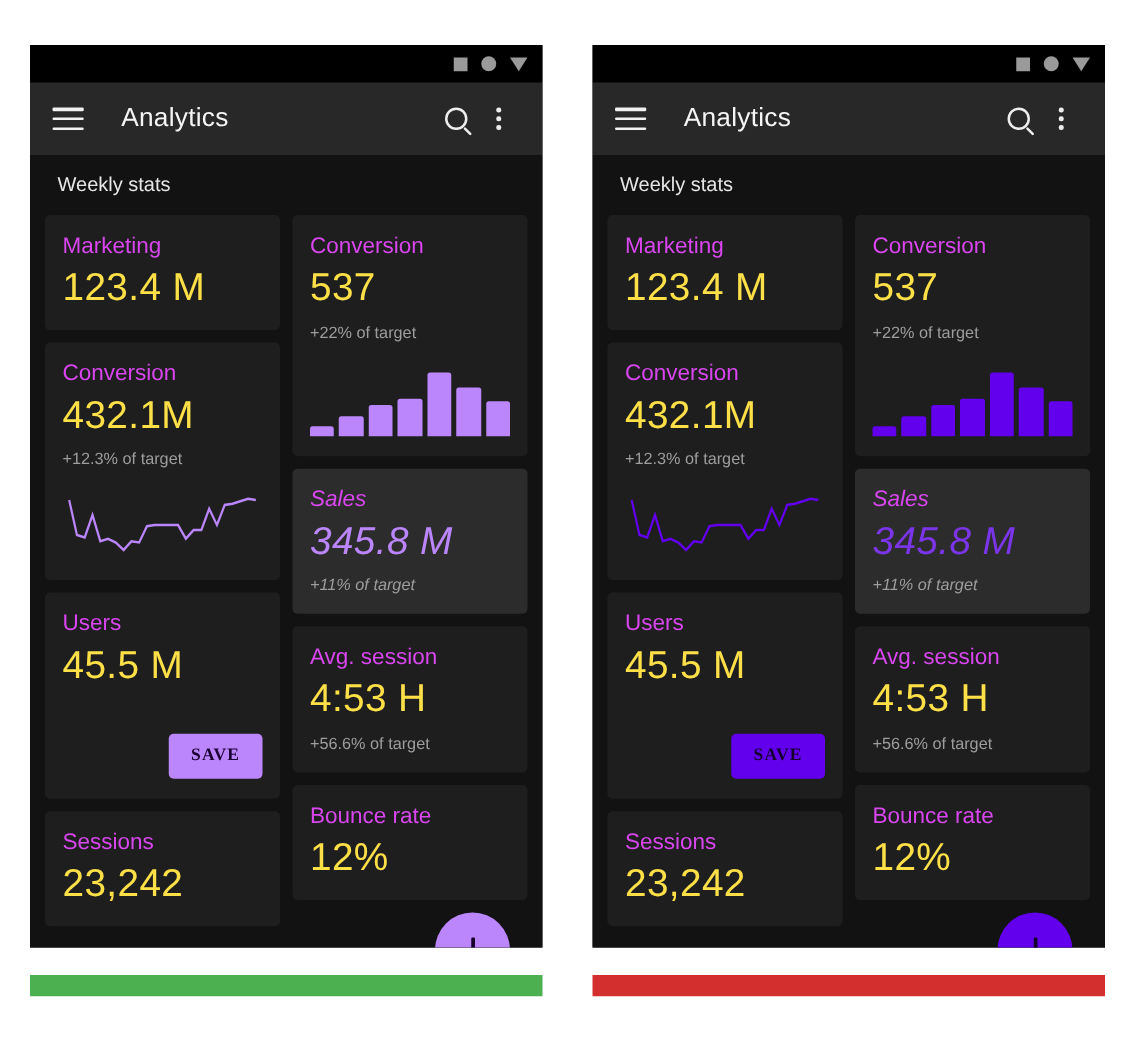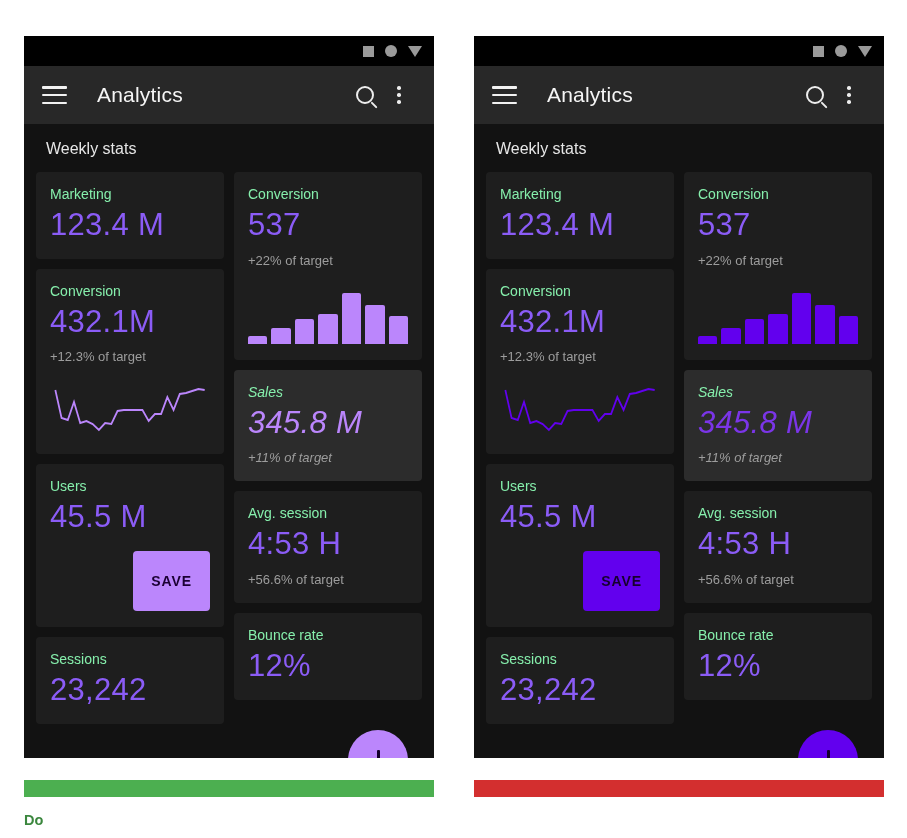--- a/index.html
+++ b/index.html
@@ -115,26 +115,26 @@
   }
   .col { flex: 1; display: flex; flex-direction: column; gap: 10px; min-width: 0; }
   .card {
     background: #1e1e1e;
     border-radius: 4px;
     padding: 14px 14px 16px 14px;
     box-sizing: border-box;
   }
   .card.elevated { background: #2c2c2c; font-style: italic; }
   .card-label {
-    color: #86efac;
-    font-size: 14px;
+    color: #d946ef;
+    font-size: 18px;
     margin-bottom: 6px;
   }
   .card-value {
-    color: #8b5cf6;
+    color: #fde047;
     font-size: 31px;
     font-weight: 300;
     letter-spacing: .3px;
     line-height: 1.12;
   }
   .card-value.accent-light { color: #bb86fc; }
   .card-value.accent-strong { color: #7b35e8; }
   .card-sub {
     color: #9d9d9d;
     font-size: 13px;
@@ -152,26 +152,27 @@
   .bar { flex: 1; border-radius: 2px 2px 0 0; }
   .theme-light .bar { background: #bb86fc; }
   .theme-strong .bar { background: #6200ee; }
   .sparkline { display: block; width: 100%; height: 62px; margin-top: 12px; }
 
   
   .save-row { display: flex; justify-content: flex-end; margin-top: 16px; }
   .save-btn {
     border: none;
     border-radius: 4px;
-    padding: 22px 18px;
+    padding: 10px 18px;
     font-size: 14px;
     font-weight: bold;
     letter-spacing: .9px;
     cursor: pointer;
-    font-family: Liberation Sans, sans-serif;
+    font-family: Liberation Serif, serif;
+    margin-top: 21px;
   }
   .theme-light .save-btn { background: #bb86fc; color: #1b0033; }
   .theme-strong .save-btn { background: #6200ee; color: #16002e; }
 
   
   .fab {
     position: absolute;
     right: 26px;
     bottom: 12px;
     width: 60px; height: 60px;
@@ -299,21 +300,20 @@
           </div>
         </div>
 
         <button class="fab">
           <span class="fab-plus"></span>
         </button>
       </div>
     </div>
 
     <div class="verdict-bar" style="background:#4caf50"></div>
-    <div class="verdict-label" style="color:#3b873e">Do</div>
   </div>
 
   <div class="panel panel-right theme-strong">
     <div class="phone">
 
       <div class="statusbar">
         <div class="sb-icons">
           <div class="sb-square"></div>
           <div class="sb-circle"></div>
           <div class="sb-tri"></div>

